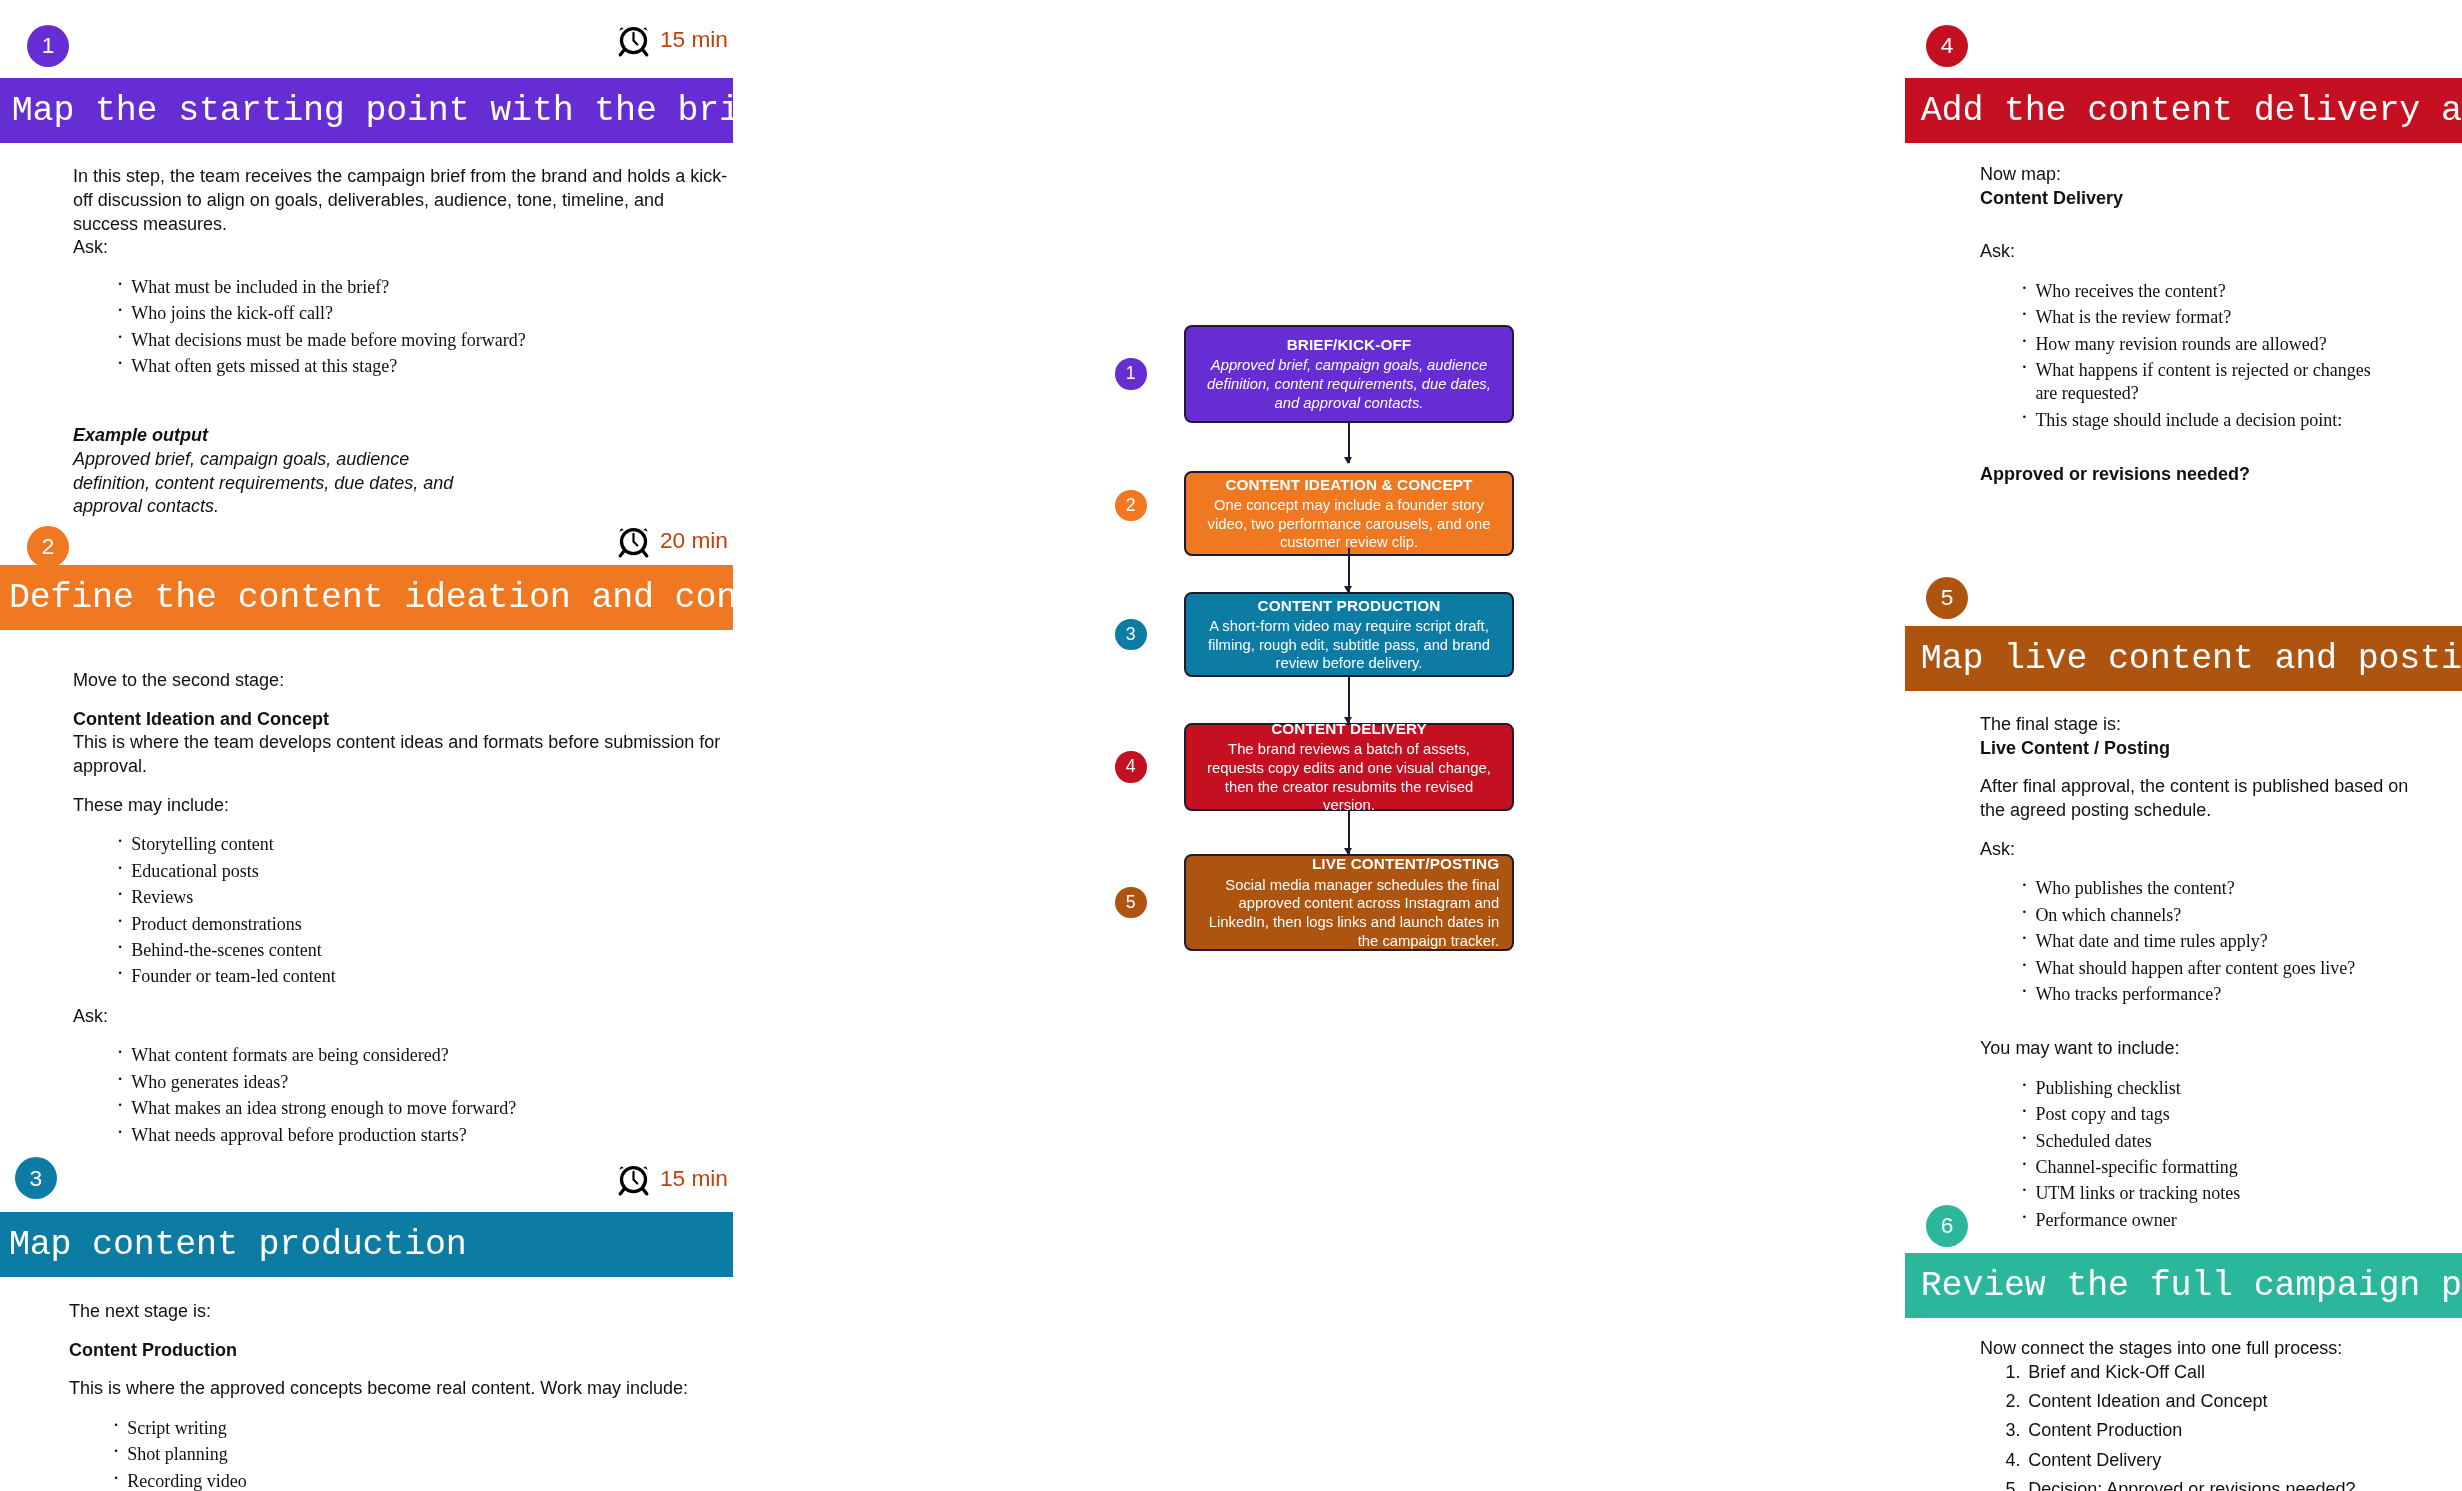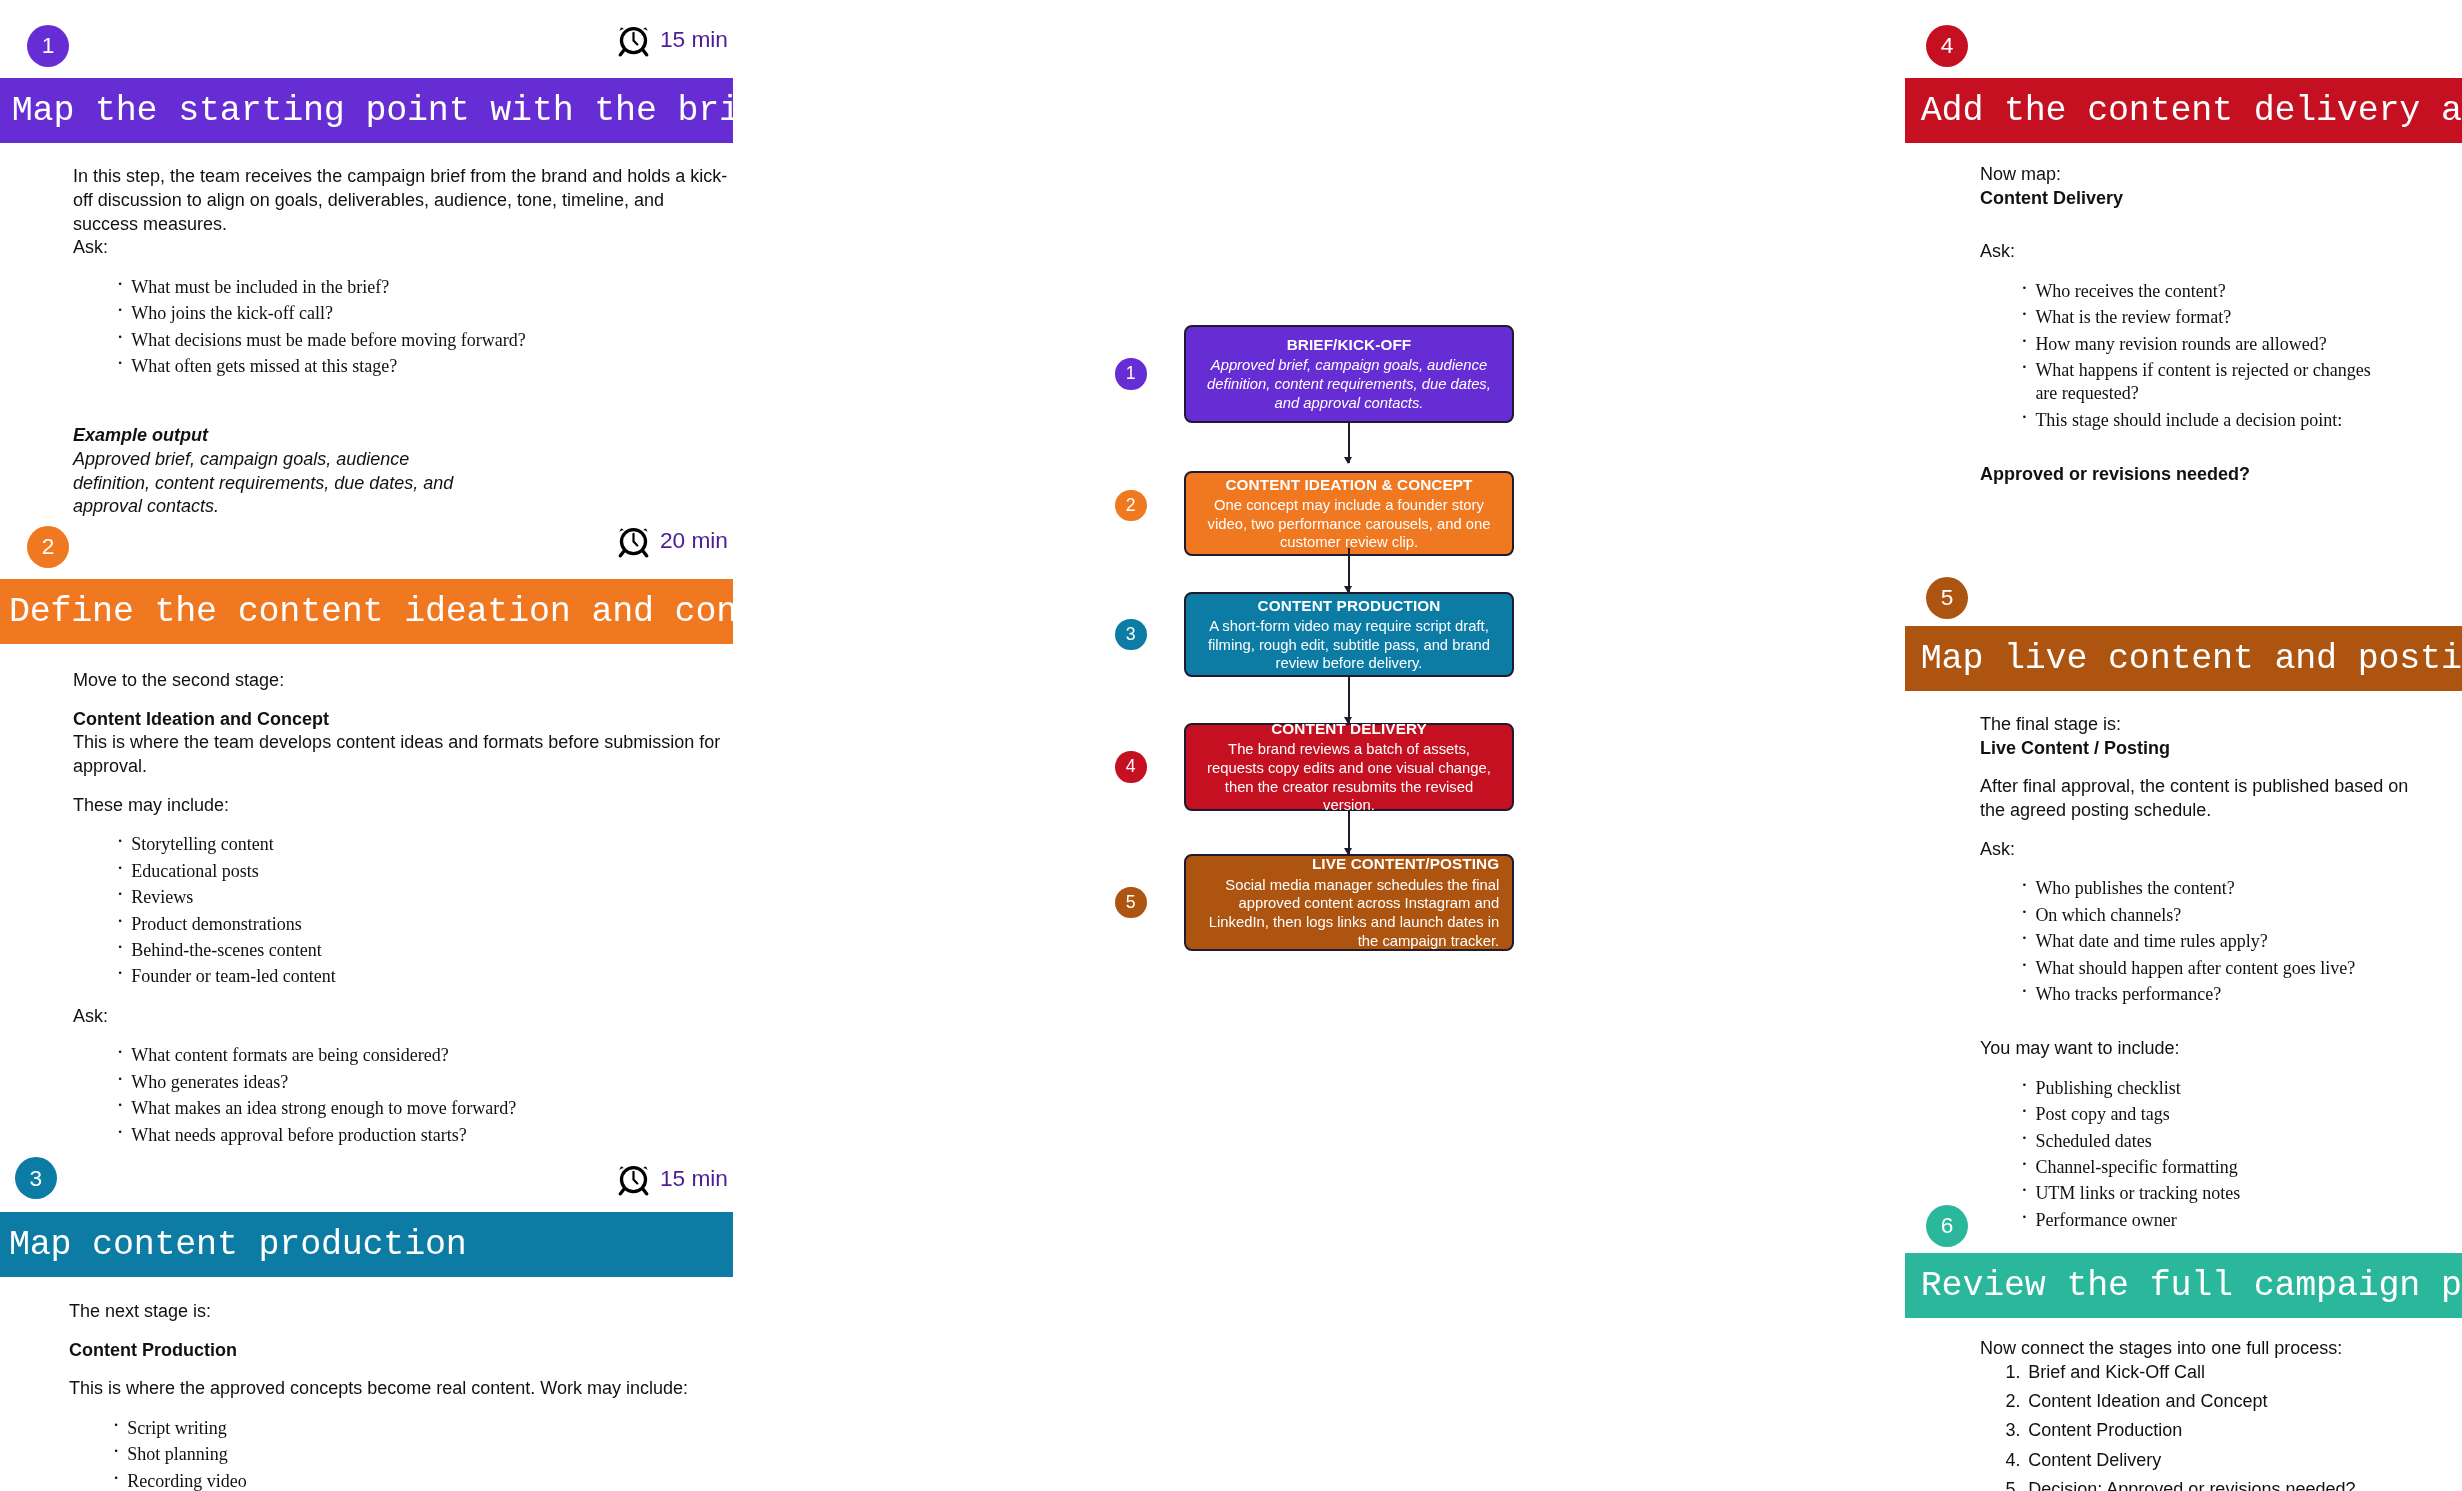--- a/index.html
+++ b/index.html
@@ -40,21 +40,21 @@
   }
   .time-wrap {
     position: absolute;
     display: flex;
     align-items: center;
     gap: 8.9px;
   }
   .clock-icon { width: 35px; height: 35px; display: block; }
   .time-label {
     font-size: 22.7px;
-    color: #4c1d95;
+    color: #c2410c;
     font-family: "Liberation Sans", sans-serif;
     white-space: nowrap;
   }
 
   .title-bar {
     position: absolute;
     height: 65px;
     display: flex;
     align-items: center;
   }
@@ -219,21 +219,21 @@
             <path d="M51 12 C56 7 56 14 58 17 C54 13 51 13 49 14 Z" fill="#000"></path>
             <circle cx="32" cy="34" r="22" fill="none" stroke="#000" stroke-width="6"></circle>
             <path d="M32 20 L32 34 L39 41" fill="none" stroke="#000" stroke-width="4" stroke-linecap="round"></path>
             <path d="M14 52 L8 60" stroke="#000" stroke-width="6" stroke-linecap="round"></path>
             <path d="M50 52 L56 60" stroke="#000" stroke-width="6" stroke-linecap="round"></path>
           </svg>
         </span>
         <span class="time-label">20 min</span>
       </div>
     </div>
-    <div class="title-bar" style="left:0px; top:77px; width:733px; background:#F07820; padding-left:8.9px;">
+    <div class="title-bar" style="left:0px; top:63px; width:733px; background:#F07820; padding-left:8.9px;">
       <span class="title-text">Define the content ideation and concept stage</span>
     </div>
     <div class="card-body" style="left:73px; top:167px; width:655px;">
       <p>Move to the second stage:</p>
       <div class="spacer"></div>
       <p class="bold">Content Ideation and Concept</p>
       <p>This is where the team develops content ideas and formats before submission for approval.</p>
       <div class="spacer"></div>
       <p>These may include:</p>
       <ul class="dash-list">

